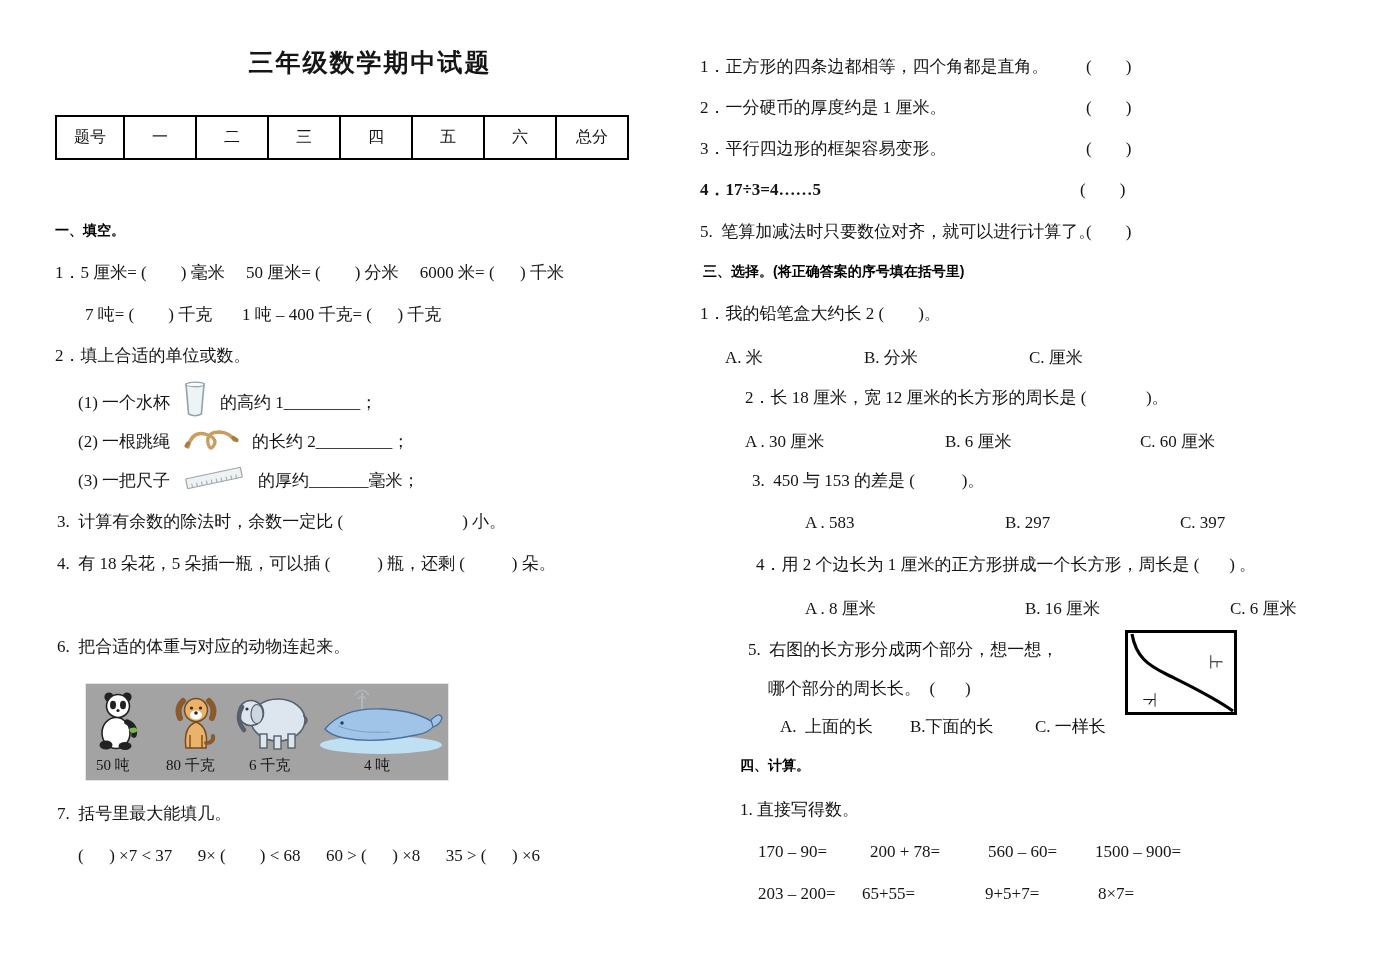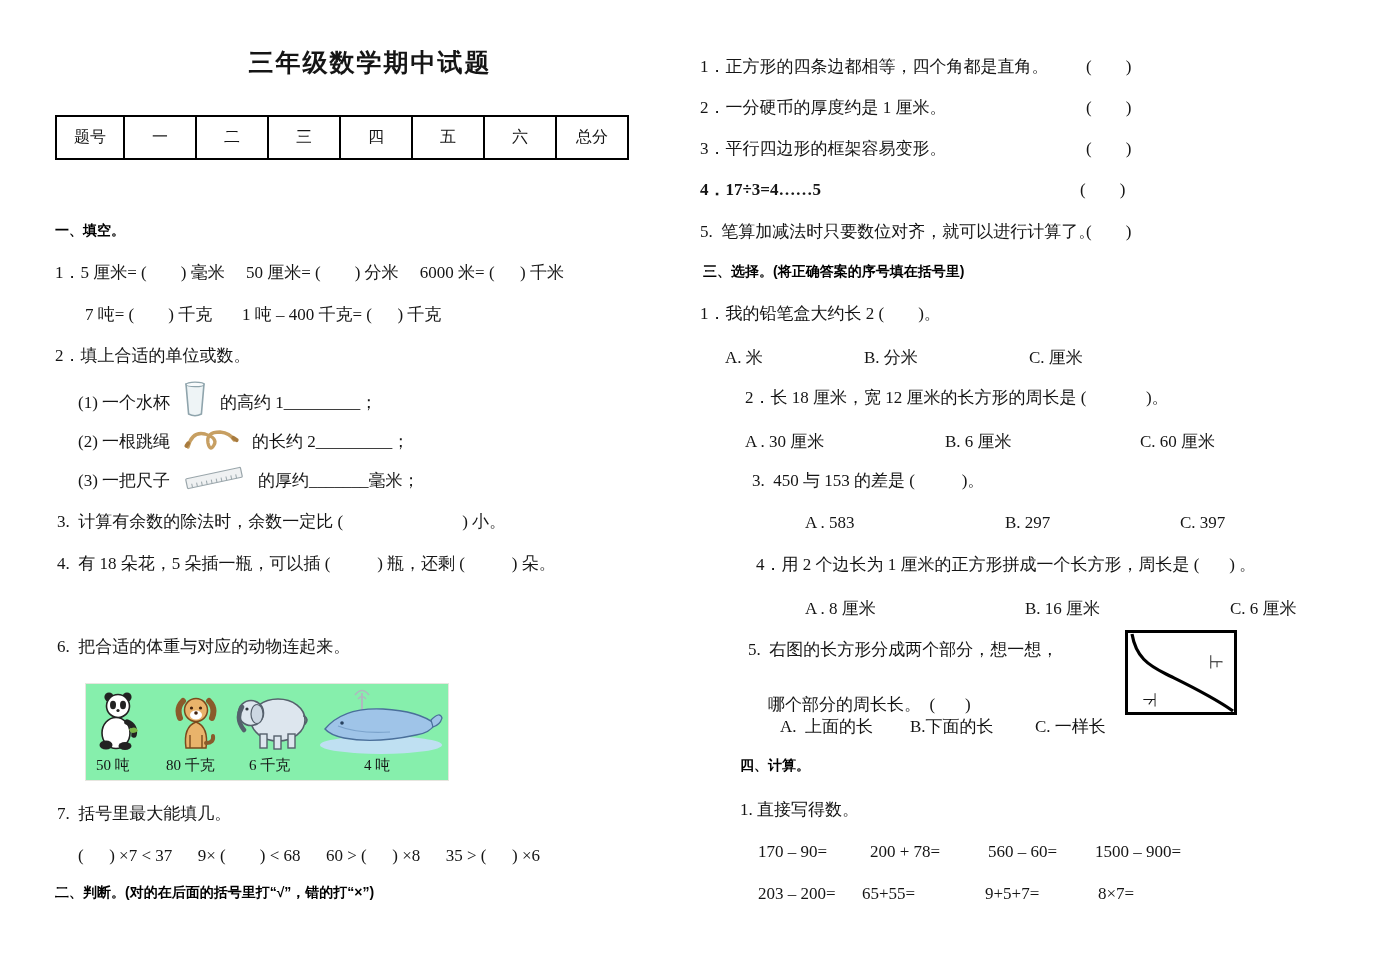--- a/index.html
+++ b/index.html
@@ -9,21 +9,21 @@
   .heading{position:absolute;white-space:pre;font-family:"Liberation Sans","DejaVu Sans",sans-serif;
            font-weight:700;font-size:14px;color:#000;}
   .title{position:absolute;left:75px;top:46px;width:590px;text-align:center;
          font-size:25px;font-weight:700;letter-spacing:2px;}
   table.score{position:absolute;left:55px;top:115px;border-collapse:collapse;table-layout:fixed;}
   table.score td{border:2px solid #000;width:70px;height:41px;text-align:center;
                  font-size:16px;padding:0;}
   table.score td.corner{width:66px;}
   .iconline{position:absolute;display:flex;align-items:center;gap:12px;white-space:pre;font-size:17px;}
   .opt,.paren,.calc{position:absolute;white-space:pre;font-size:17px;}
-  .panel{position:absolute;left:85px;top:683px;width:362px;height:96px;background:#86efac;
+  .panel{position:absolute;left:85px;top:683px;width:362px;height:96px;background:#a3a3a3;
          border:1px solid #e6e6df;}
   .panel .animal{position:absolute;}
   .panel .wlabel{position:absolute;top:72px;font-size:15px;white-space:pre;}
   .fig{position:absolute;left:1125px;top:630px;width:112px;height:85px;border:3px solid #000;
        background:#fff;box-sizing:border-box;}
   .fig svg{position:absolute;left:0;top:0;}
   .fig .flabel{position:absolute;font-size:14px;transform:rotate(90deg);}
 </style>
 </head>
 <body>
@@ -152,21 +152,20 @@
       </svg>
     </span>
     <span class="wlabel" style="left:10px;">50 吨</span>
     <span class="wlabel" style="left:80px;">80 千克</span>
     <span class="wlabel" style="left:163px;">6 千克</span>
     <span class="wlabel" style="left:278px;">4 吨</span>
   </div>
 
   <div class="line" style="left:57px;top:804px;">7.  括号里最大能填几。</div>
   <div class="line" style="left:78px;top:846px;">(      ) ×7 &lt; 37      9× (        ) &lt; 68      60 &gt; (      ) ×8      35 &gt; (      ) ×6</div>
-  <div class="heading" style="left:55px;top:884px;">二、判断。(对的在后面的括号里打“√”，错的打“×”)</div>
 
   <div class="line" style="left:700px;top:57px;">1．正方形的四条边都相等，四个角都是直角。</div>
   <div class="paren" style="left:1086px;top:57px;">(        )</div>
   <div class="line" style="left:700px;top:98px;">2．一分硬币的厚度约是 1 厘米。</div>
   <div class="paren" style="left:1086px;top:98px;">(        )</div>
   <div class="line" style="left:700px;top:139px;">3．平行四边形的框架容易变形。</div>
   <div class="paren" style="left:1086px;top:139px;">(        )</div>
   <div class="line" style="left:700px;top:180px;font-weight:bold;">4．17÷3=4……5</div>
   <div class="paren" style="left:1080px;top:180px;">(        )</div>
   <div class="line" style="left:700px;top:222px;">5.  笔算加减法时只要数位对齐，就可以进行计算了。</div>
@@ -188,21 +187,21 @@
   <div class="opt" style="left:805px;top:513px;">A . 583</div>
   <div class="opt" style="left:1005px;top:513px;">B. 297</div>
   <div class="opt" style="left:1180px;top:513px;">C. 397</div>
 
   <div class="line" style="left:756px;top:555px;text-align:center;">4．用 2 个边长为 1 厘米的正方形拼成一个长方形，周长是 (       ) 。</div>
   <div class="opt" style="left:805px;top:597px;">A . 8 厘米</div>
   <div class="opt" style="left:1025px;top:597px;">B. 16 厘米</div>
   <div class="opt" style="left:1230px;top:597px;">C. 6 厘米</div>
 
   <div class="line" style="left:748px;top:640px;">5.  右图的长方形分成两个部分，想一想，</div>
-  <div class="line" style="left:768px;top:679px;margin-top:16px;">哪个部分的周长长。  (       )</div>
+  <div class="line" style="left:768px;top:679px;">哪个部分的周长长。  (       )</div>
   <div class="opt" style="left:780px;top:715px;">A.  上面的长</div>
   <div class="opt" style="left:910px;top:715px;">B.下面的长</div>
   <div class="opt" style="left:1035px;top:715px;">C. 一样长</div>
 
   <div class="fig">
     <svg width="106" height="79" viewBox="0 0 106 79">
       <path d="M4 1 C8 24 20 32 38 41 C56 50 82 62 105 78" fill="none" stroke="#000" stroke-width="3.2"></path>
     </svg>
     <span class="flabel" style="left:80px;top:20px;">上</span>
     <span class="flabel" style="left:14px;top:58px;">下</span>

